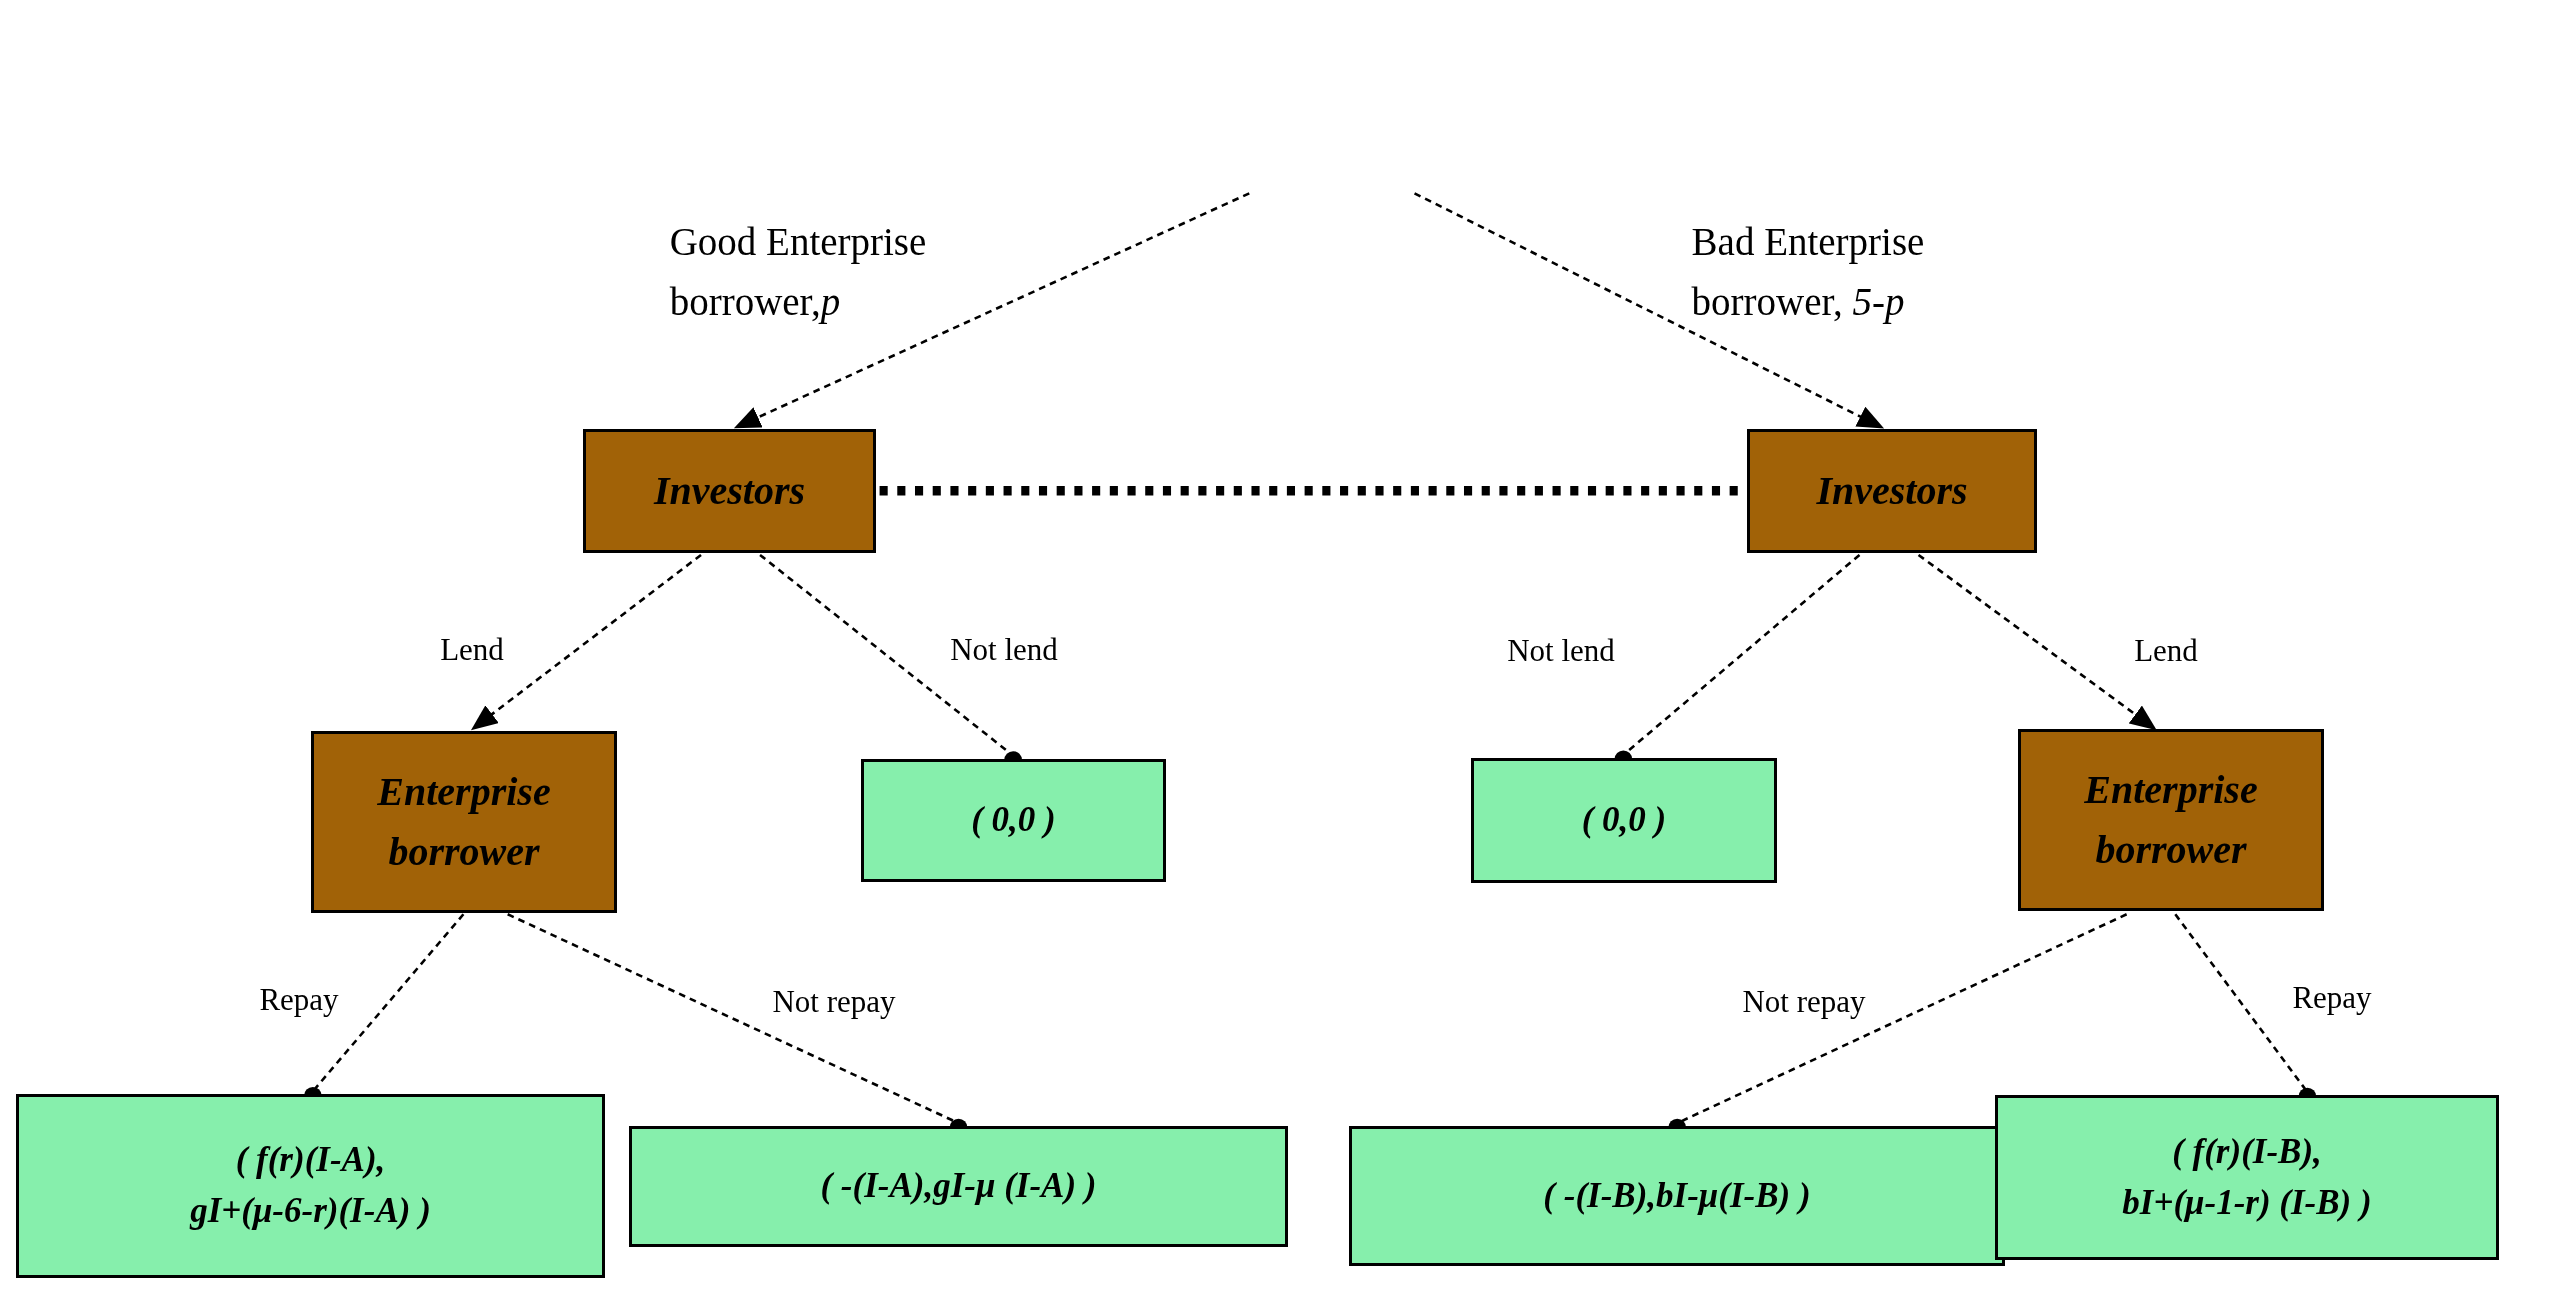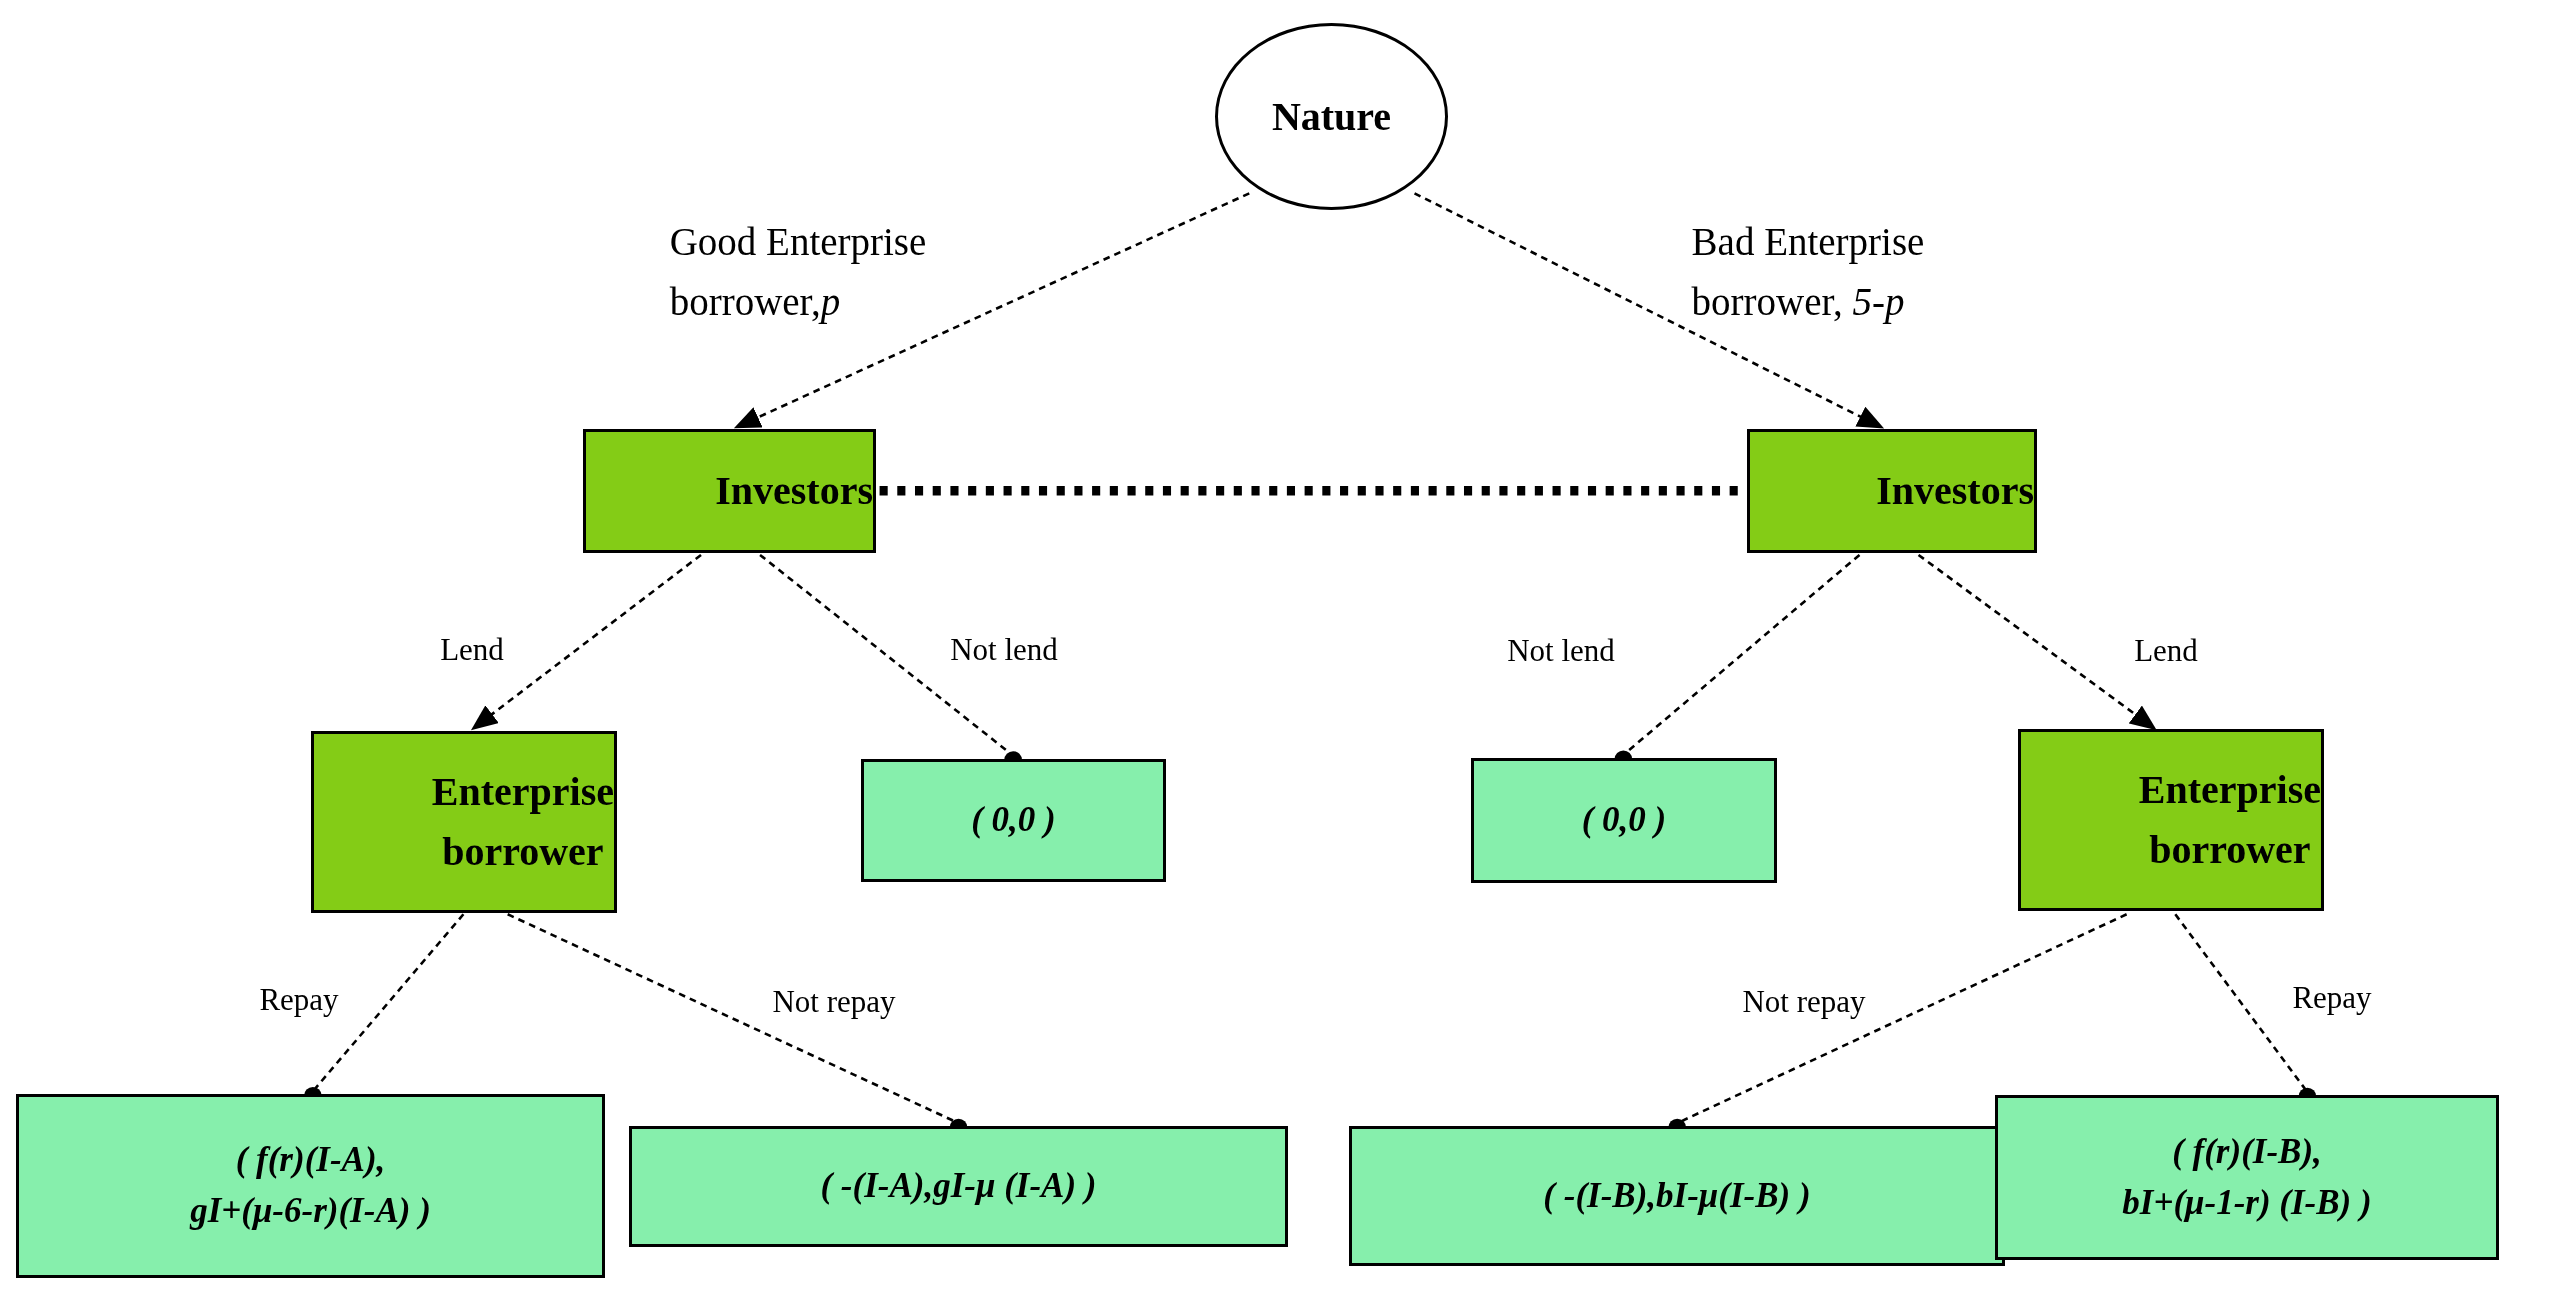--- a/index.html
+++ b/index.html
@@ -12,23 +12,23 @@
     overflow:hidden;
   }
   .edges{position:absolute;left:0;top:0;width:2576px;height:1298px;}
   .node-ellipse{
     position:absolute;left:1215px;top:23px;width:233px;height:187px;
     border:3px solid #000;border-radius:50%;
     display:flex;align-items:center;justify-content:center;
     font-weight:bold;font-size:40px;background:#fff;box-sizing:border-box;
   }
   .rect-node{
-    position:absolute;border:3px solid #000;background:#84cc16;box-sizing:border-box;
-    display:flex;align-items:center;justify-content:flex-end;text-align:center;
-    font-weight:bold;font-size:40px;line-height:1.5;white-space:pre-line;
+    position:absolute;border:3px solid #000;background:#a16207;box-sizing:border-box;
+    display:flex;align-items:center;justify-content:center;text-align:center;
+    font-weight:bold;font-size:40px;line-height:1.5;white-space:pre-line;font-style:italic;
   }
   .investors-left{left:583px;top:429px;width:293px;height:124px;}
   .investors-right{left:1747px;top:429px;width:290px;height:124px;}
   .enterprise-left{left:311px;top:731px;width:306px;height:182px;}
   .enterprise-right{left:2018px;top:729px;width:306px;height:182px;}
   .payoff-box{
     position:absolute;border:3.7px solid #000;background:#86efac;box-sizing:border-box;
     display:flex;align-items:center;justify-content:center;text-align:center;
     font-weight:bold;font-style:italic;font-size:35px;line-height:1.45;white-space:pre-line;
   }
@@ -87,23 +87,20 @@
     <circle cx="424" cy="1485" r="12" fill="#000"></circle>
     <line x1="688" y1="1239" x2="1299" y2="1522" stroke="#000" stroke-width="3.5" stroke-dasharray="9 7"></line>
     <circle cx="1299" cy="1528" r="12" fill="#000"></circle>
 
     <line x1="2882" y1="1239" x2="2273" y2="1522" stroke="#000" stroke-width="3.5" stroke-dasharray="9 7"></line>
     <circle cx="2273" cy="1528" r="12" fill="#000"></circle>
     <line x1="2948" y1="1239" x2="3127" y2="1480" stroke="#000" stroke-width="3.5" stroke-dasharray="9 7"></line>
     <circle cx="3127" cy="1486" r="12" fill="#000"></circle>
   </svg>
 
-  <div class="node-ellipse">
-    <span>Nature</span>
-  </div>
 
   <div class="branch-label lbl-good">
     <span>Good Enterprise</span><br>
     <span>borrower,</span><span class="prob">p</span>
   </div>
   <div class="branch-label lbl-bad">
     <span>Bad Enterprise</span><br>
     <span>borrower,</span> <span class="prob">5-p</span>
   </div>
 

